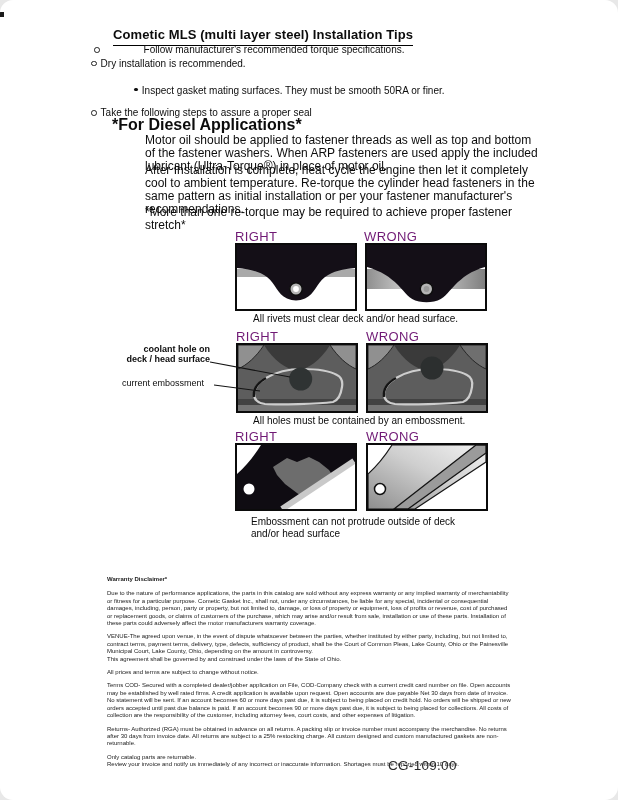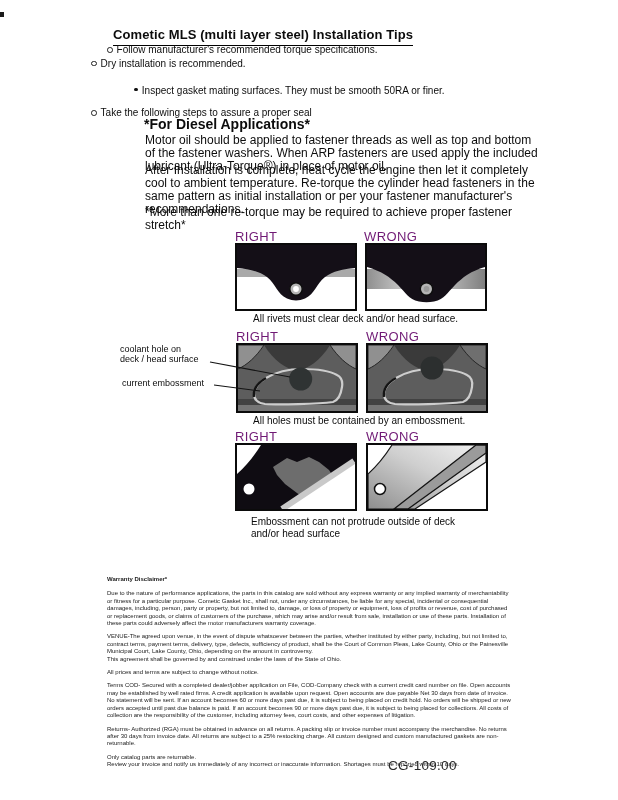--- a/index.html
+++ b/index.html
@@ -1,51 +1,52 @@
 <!DOCTYPE html>
 <html><head>
 <meta charset="utf-8">
 <style>
   html,body{margin:0;padding:0;background:#e8e8e8;}
   .page{
     position:relative;width:618px;height:800px;background:#ffffff;
     font-family:"Liberation Sans",sans-serif;color:#111;overflow:hidden;
     margin:0 auto;
+    border-radius:13px;
   }
   .abs{position:absolute;}
   .edge-mark{left:0;top:12px;width:4px;height:5px;background:#1a1a1a;}
   .title{
     left:113px;top:27px;font-size:13px;font-weight:bold;letter-spacing:.1px;
     border-bottom:1.6px solid #000;padding-bottom:2.5px;white-space:nowrap;color:#0c0c0c;
   }
   .bullet{display:flex;align-items:flex-start;font-size:10px;line-height:12px;color:#0d0d0d;white-space:nowrap;}
   .mk-open{flex:none;width:3.6px;height:3.6px;border:1px solid #222;border-radius:50%;margin:3px 4px 0 0;}
   .mk-fill{flex:none;width:3.8px;height:3.8px;background:#111;border-radius:50%;margin:3px 4px 0 0;}
-  .h2{left:112px;top:116px;font-size:14px;font-weight:bold;color:#0c0c0c;margin-left:32px;}
+  .h2{left:112px;top:116px;font-size:16px;font-weight:bold;color:#0c0c0c;}
   .para{left:112px;width:398px;font-size:12px;line-height:12.9px;color:#0d0d0d;margin-left:33px;}
   .figlabel{width:122px;text-align:left;font-size:13px;letter-spacing:.4px;color:#701a75;}
   .figbox{width:118px;border:2px solid #0b0b0b;background:#fff;line-height:0;}
   .caption{font-size:10px;line-height:11.5px;color:#0b0b0b;margin-left:15px;}
   .callout{font-size:9px;line-height:9.6px;color:#0d0d0d;}
   .disclaimer{left:107px;top:576px;width:404px;font-size:6px;line-height:7.4px;color:#222;}
   .disclaimer .dp{margin:0 0 6px 0;white-space:pre-line;}
   .disclaimer .dt{font-weight:bold;margin:0 0 7px 0;}
   .pagecode{left:388px;top:758px;font-size:13.5px;letter-spacing:.3px;color:#2a2a2a;}
   svg{display:block;}
 </style>
 </head>
 <body>
 
 <div class="page">
 
   <div class="abs edge-mark"></div>
 
   <div class="abs title">Cometic MLS (multi layer steel) Installation Tips</div>
 
-  <div class="abs bullet" style="left:107px;top:44px;">
+  <div class="abs bullet" style="left:94px;top:44px;gap:40px;">
     <span class="mk-open"></span>
     <span>Follow manufacturer's recommended torque specifications.</span>
   </div>
   <div class="abs bullet" style="left:91px;top:57.5px;">
     <span class="mk-open"></span>
     <span>Dry installation is recommended.</span>
   </div>
   <div class="abs bullet" style="left:91px;top:71px;margin-top:36px;">
     <span class="mk-open"></span>
     <span>Take the following steps to assure a proper seal</span>
@@ -86,21 +87,21 @@
       <path d="M0,0 H118 V22 C104,26 96,32 88,40 C80,48 78,54 67,56.5 C62,57.4 57,57.4 52,56.5 C41,54 39,48 31,40 C23,32 14,26 0,22 Z" fill="#140f17"></path>
       <circle cx="59.5" cy="44" r="6.2" fill="#b5b5b5" stroke="#0d0d0d" stroke-width="1.4"></circle>
       <circle cx="59.5" cy="44" r="2.9" fill="#9a9a9a"></circle>
     </svg>
   </div>
   <div class="abs caption" style="left:238px;top:313px;">All rivets must clear deck and/or head surface.</div>
 
   <div class="abs figlabel" style="left:236px;top:329px;">RIGHT</div>
   <div class="abs figlabel" style="left:366px;top:329px;">WRONG</div>
 
-  <div class="abs callout" style="left:120px;top:345px;width:90px;">
+  <div class="abs callout" style="left:120px;top:345px;width:90px;text-align:right;font-weight:bold;">
     <div>coolant hole on</div>
     <div>deck / head surface</div>
   </div>
   <div class="abs callout" style="left:122px;top:379px;">current embossment</div>
 
   <div class="abs figbox" style="left:236px;top:343px;">
     <svg width="118" height="66" viewBox="0 0 118 66">
       <rect x="0" y="0" width="118" height="66" fill="#5d5d5d"></rect>
       <path d="M26,0 C36,16 48,24 59,26 C70,24 82,16 92,0 Z" fill="#3a3a3a"></path>
       <path d="M0,0 H26 C18,12 9,20 0,24 Z" fill="#909090" stroke="#262626" stroke-width="1"></path>

